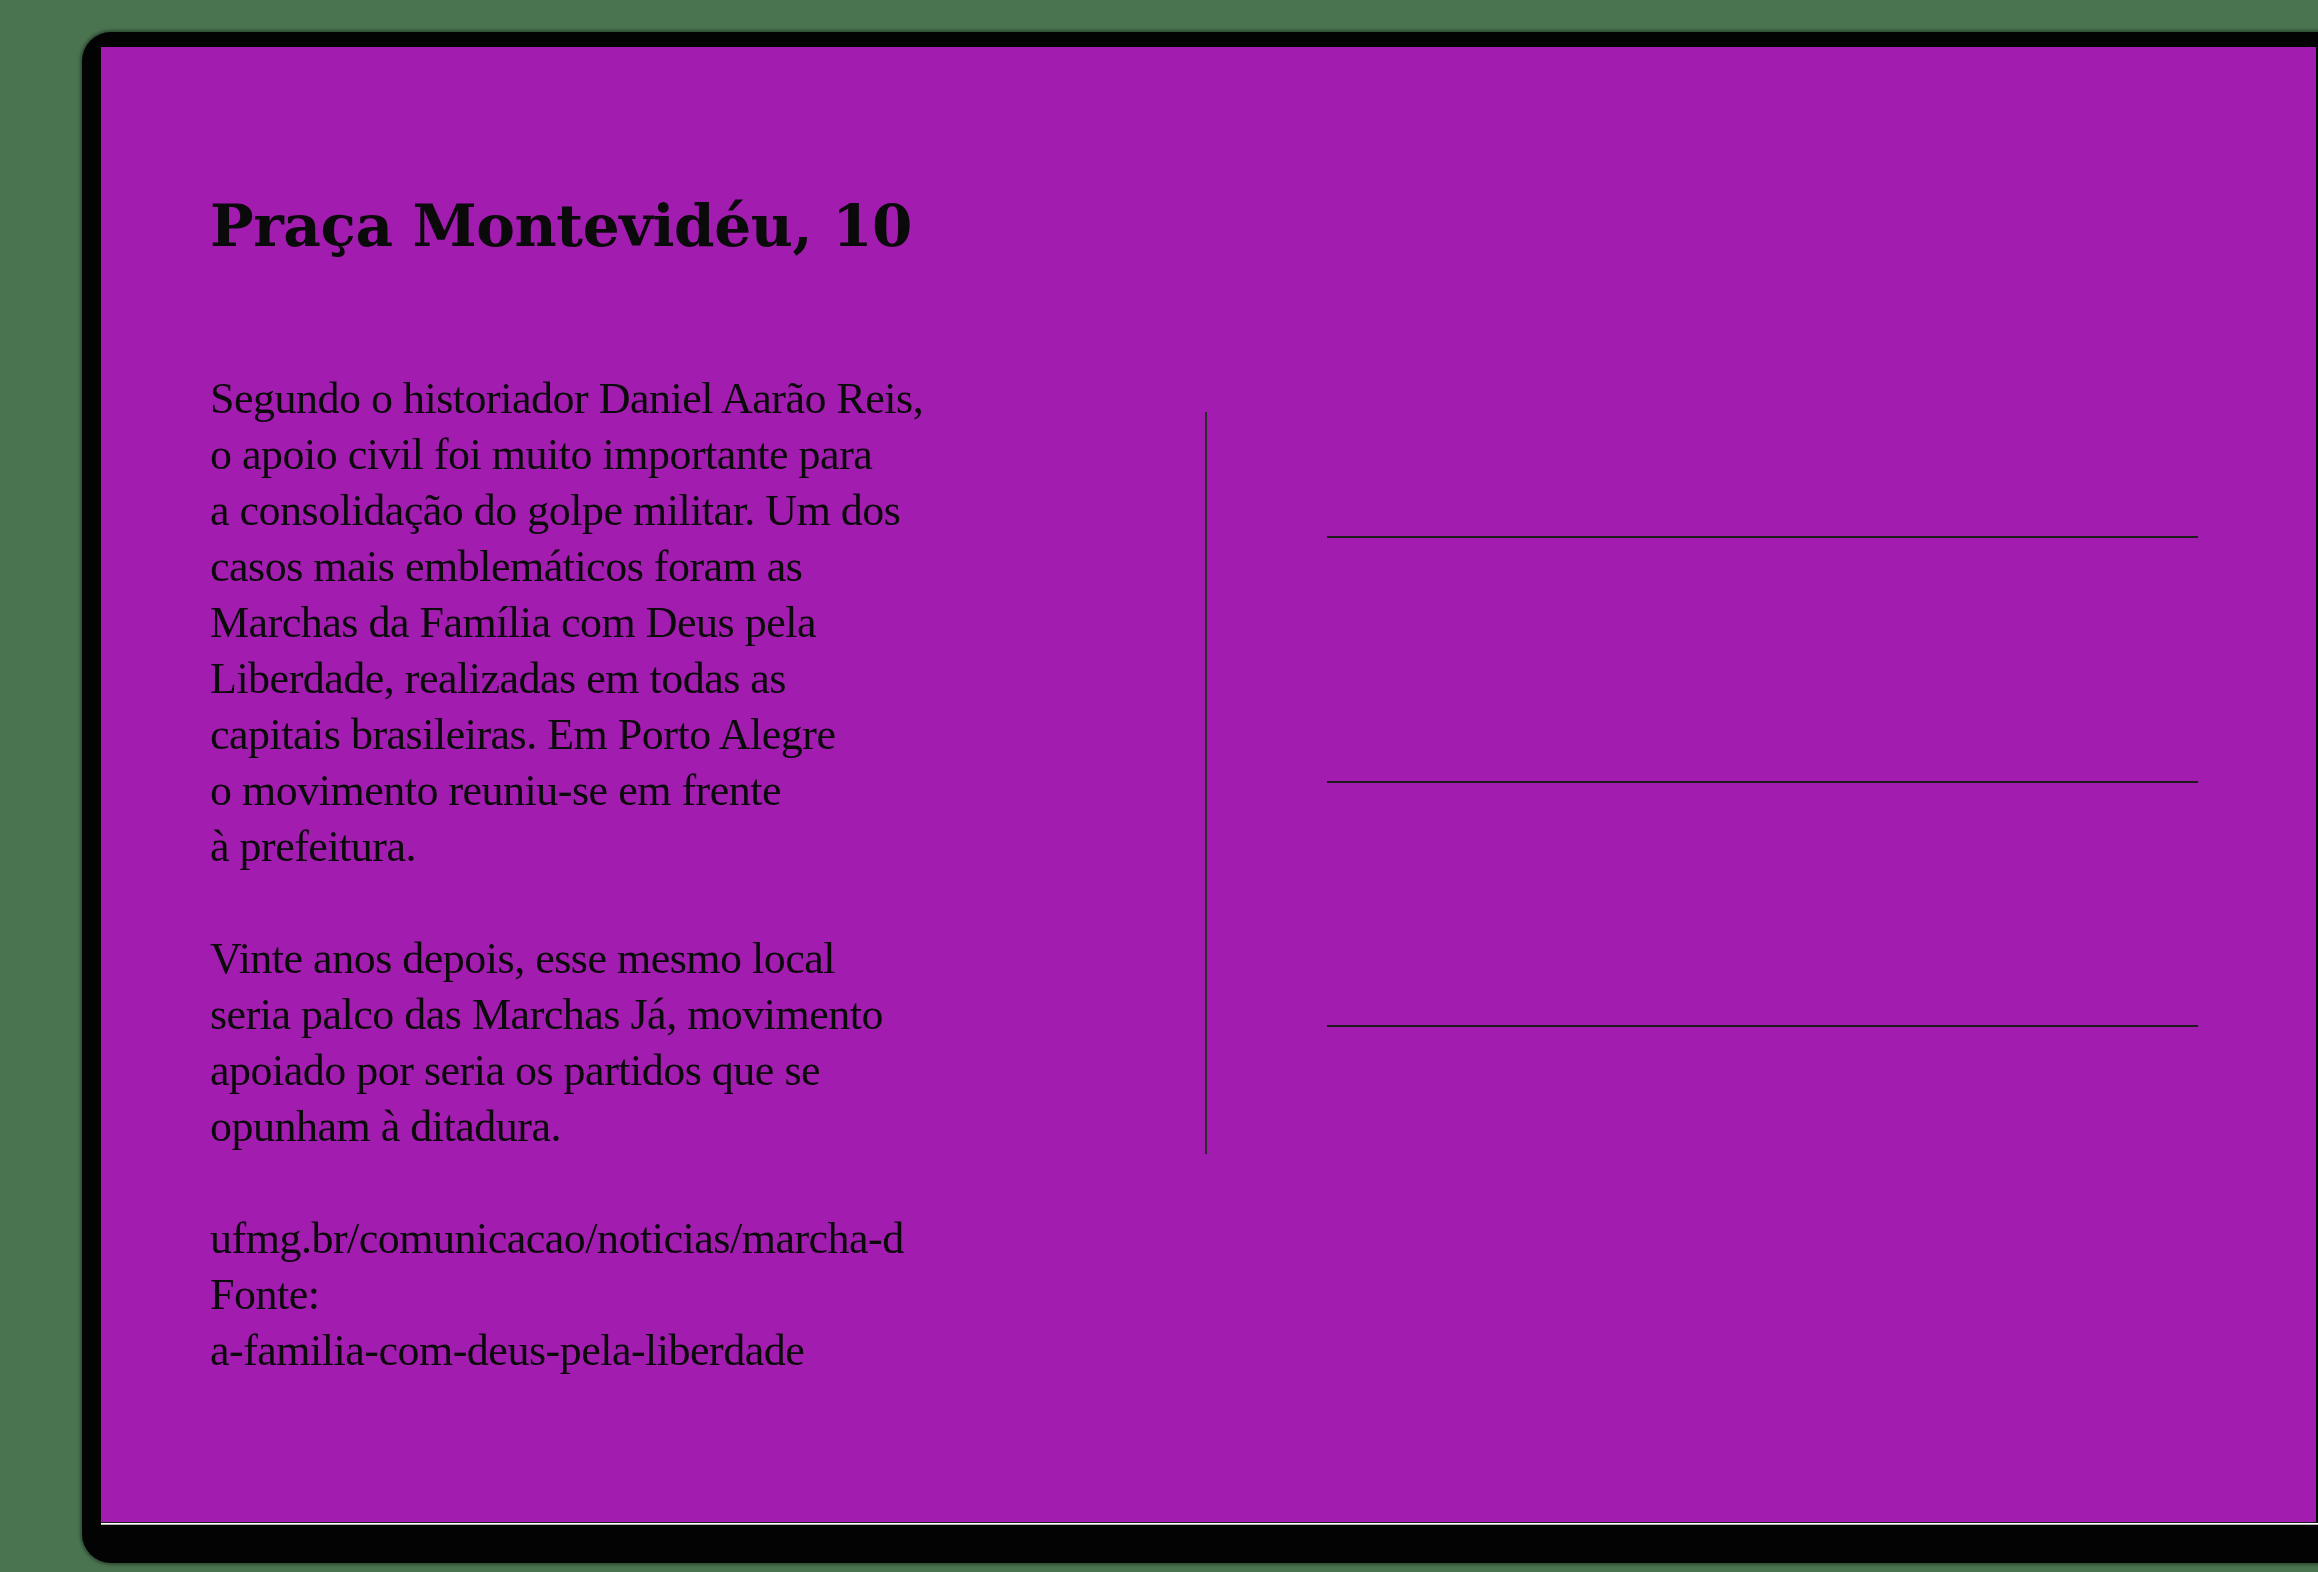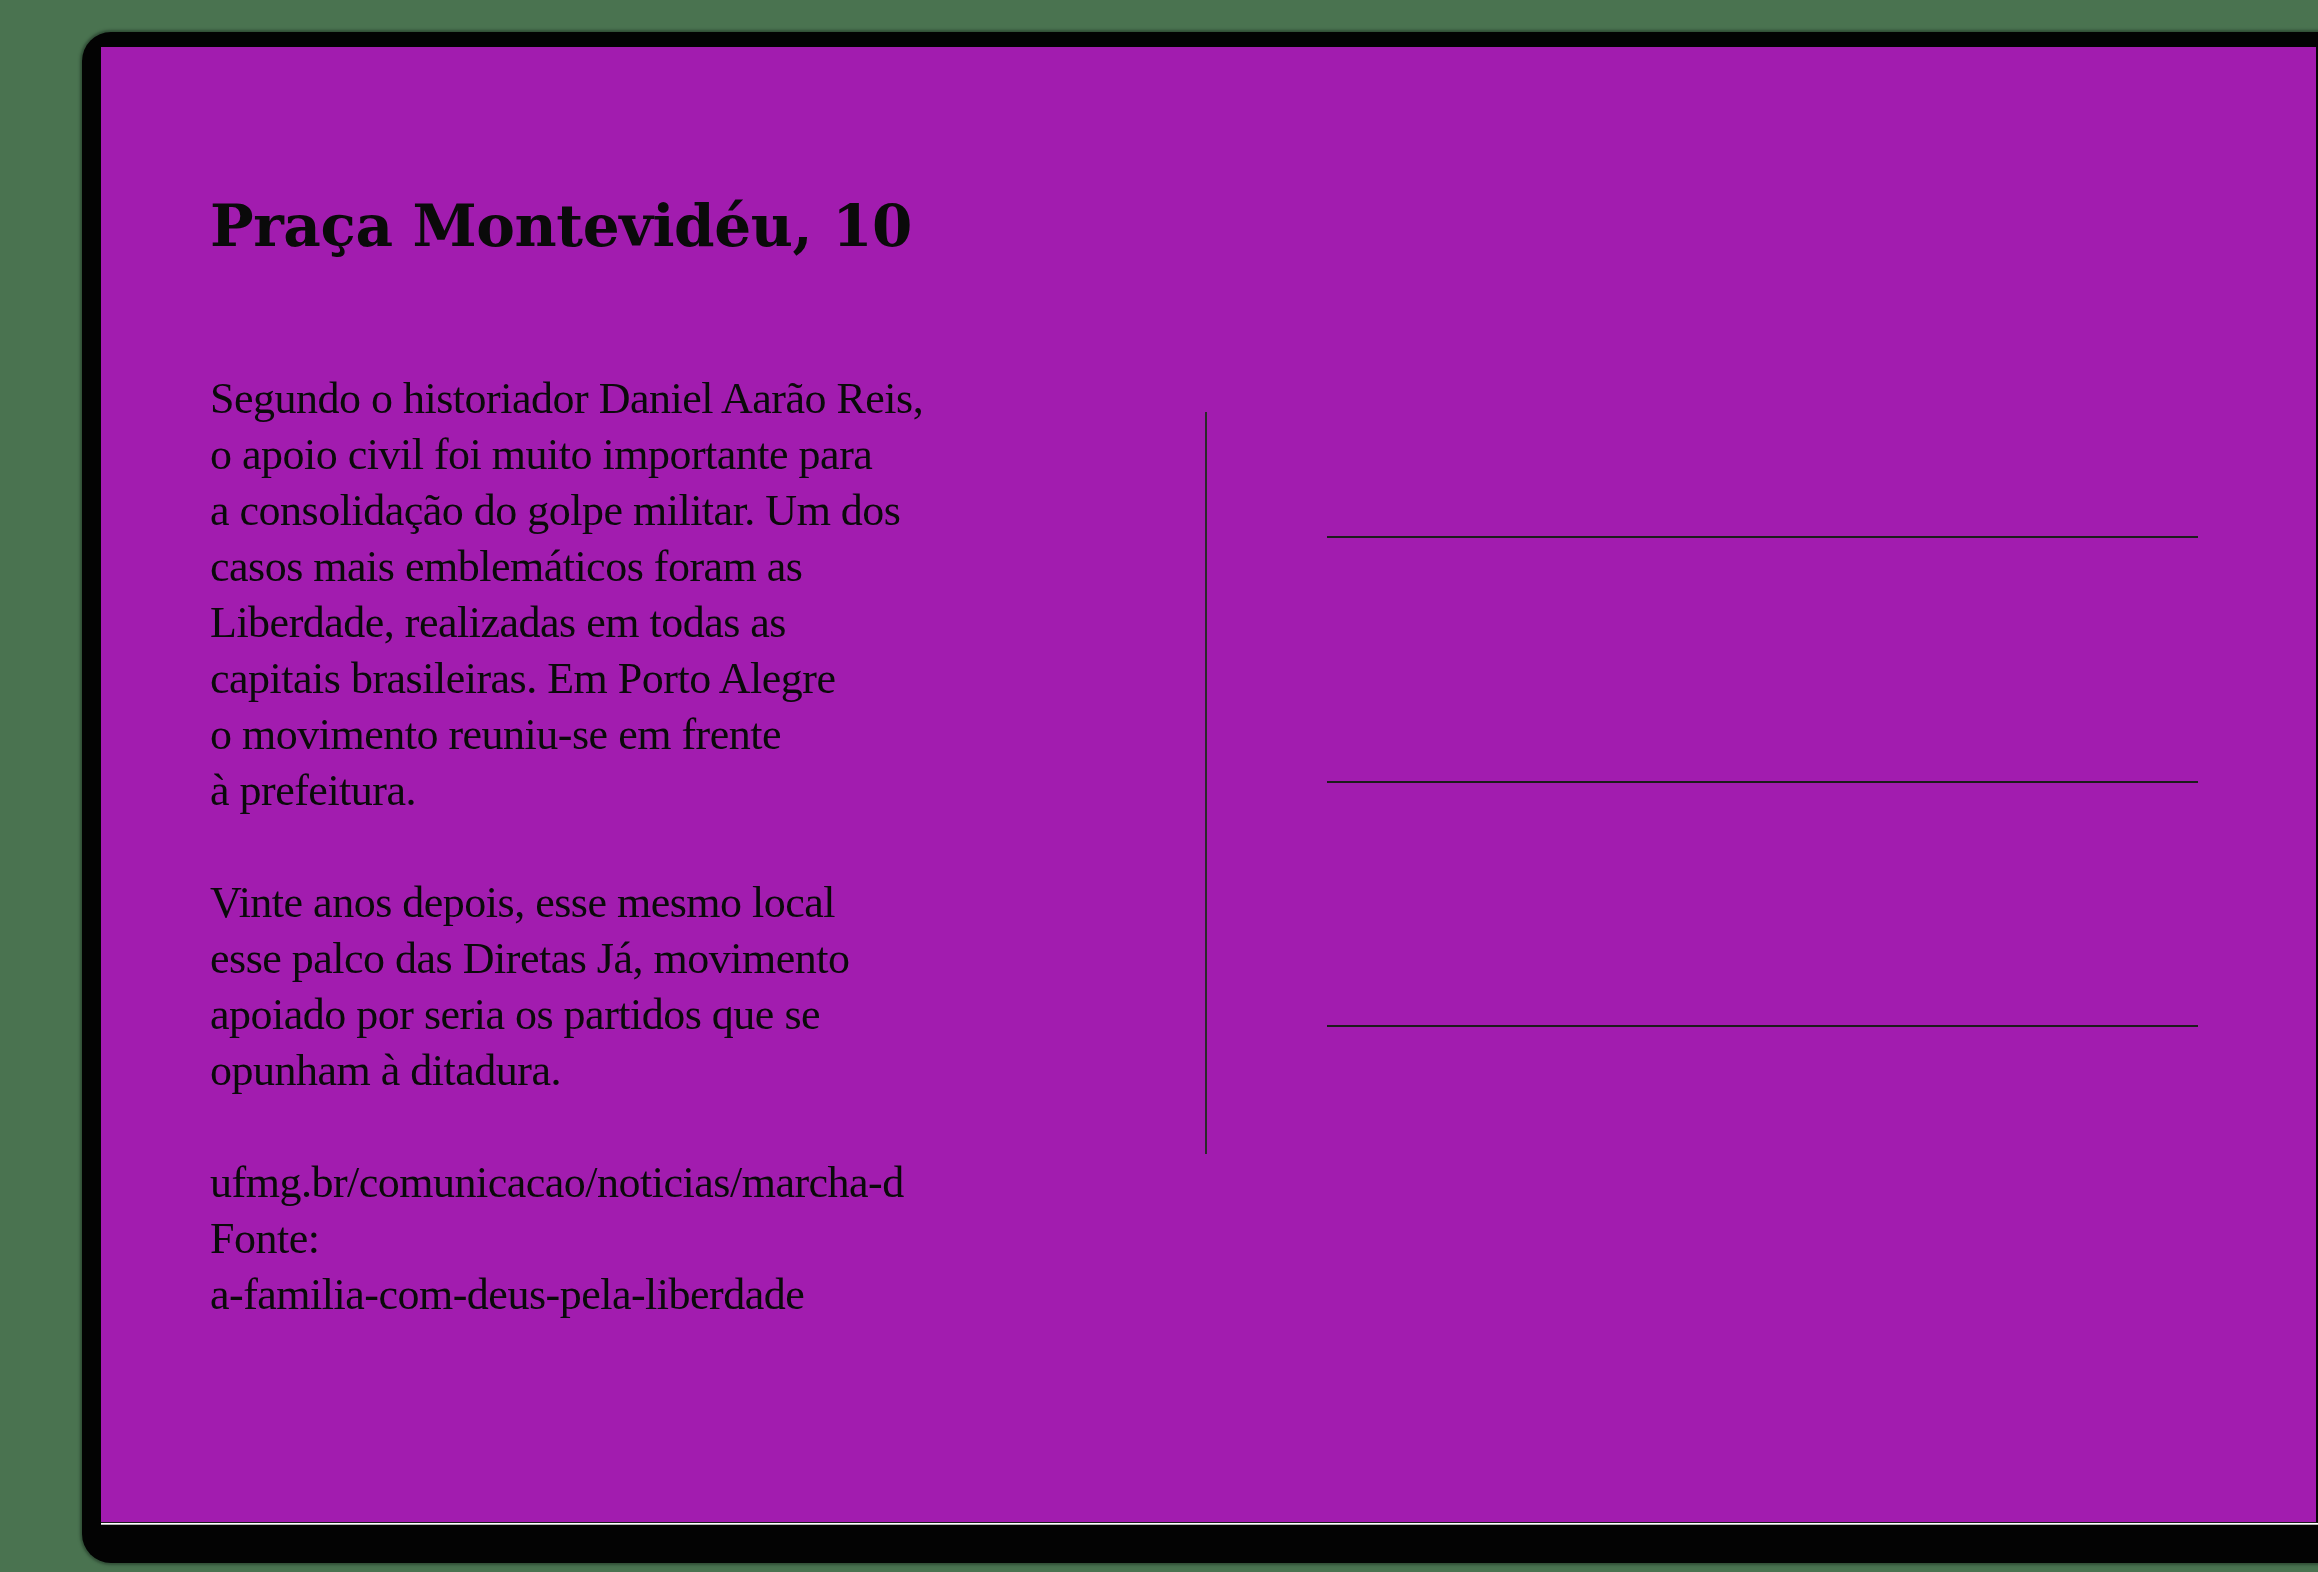--- a/index.html
+++ b/index.html
@@ -90,28 +90,29 @@
 <div class="card">
 
   <h1 class="title">Praça Montevidéu, 10</h1>
 
   <div class="body-text">
     <p class="para">
       <span class="line">Segundo o historiador Daniel Aarão Reis,</span>
       <span class="line">o apoio civil foi muito importante para</span>
       <span class="line">a consolidação do golpe militar. Um dos</span>
       <span class="line">casos mais emblemáticos foram as</span>
+      <span class="line">Marchas da Família com Deus pela</span>
       <span class="line">Liberdade, realizadas em todas as</span>
       <span class="line">capitais brasileiras. Em Porto Alegre</span>
       <span class="line">o movimento reuniu-se em frente</span>
       <span class="line">à prefeitura.</span>
     </p>
     <p class="para">
       <span class="line">Vinte anos depois, esse mesmo local</span>
-      <span class="line">esse palco das Diretas Já, movimento</span>
+      <span class="line">seria palco das Marchas Já, movimento</span>
       <span class="line">apoiado por seria os partidos que se</span>
       <span class="line">opunham à ditadura.</span>
     </p>
     <p class="para">
       <span class="line">ufmg.br/comunicacao/noticias/marcha-d</span>
       <span class="line">Fonte:</span>
       <span class="line">a-familia-com-deus-pela-liberdade</span>
     </p>
   </div>
 

